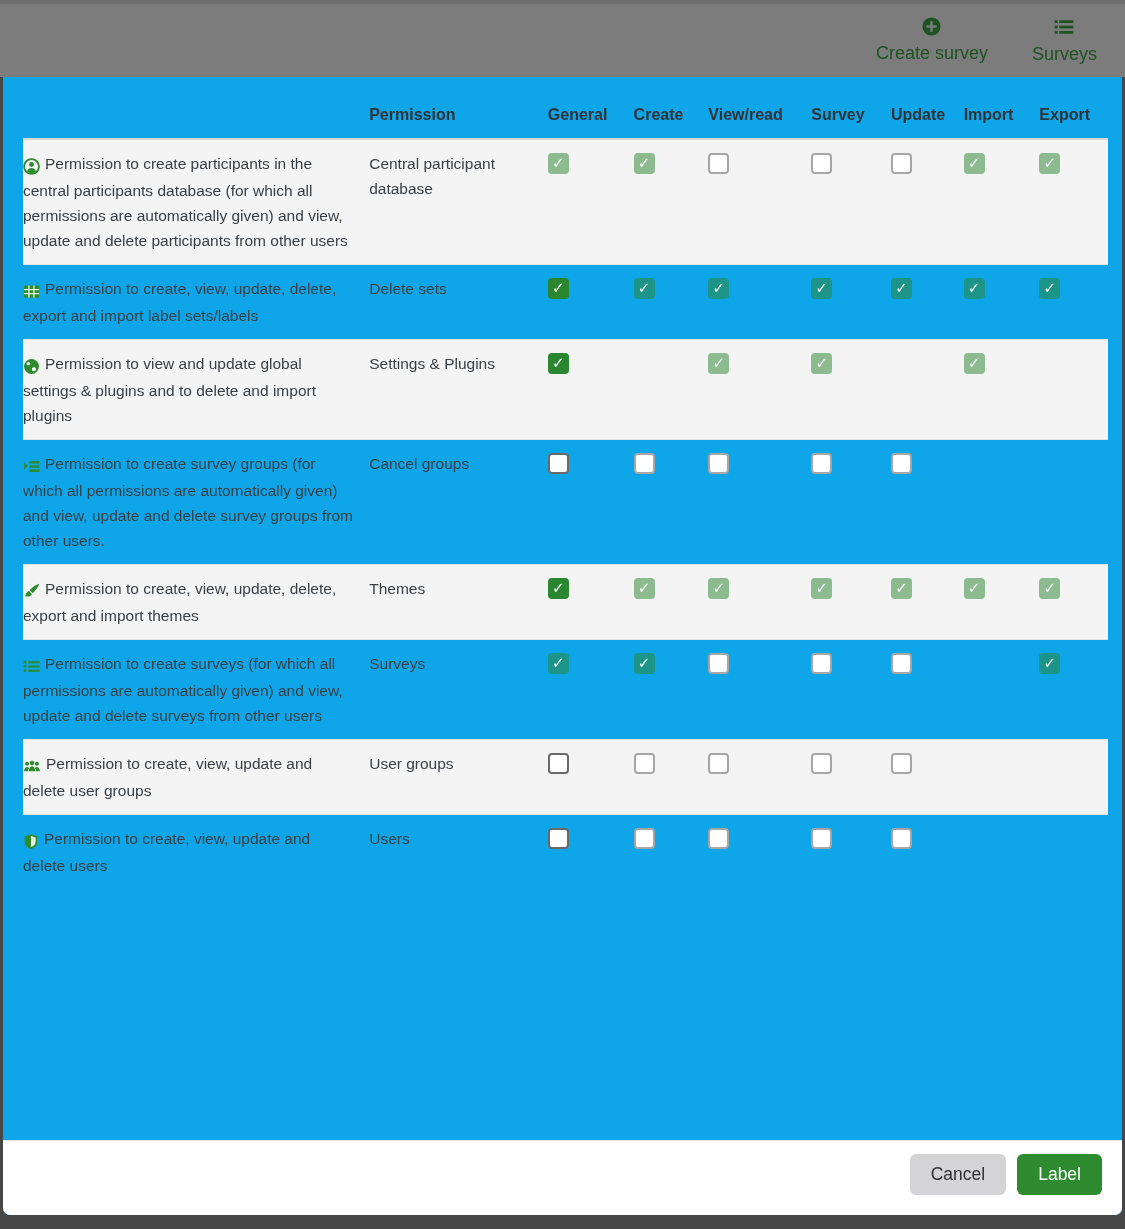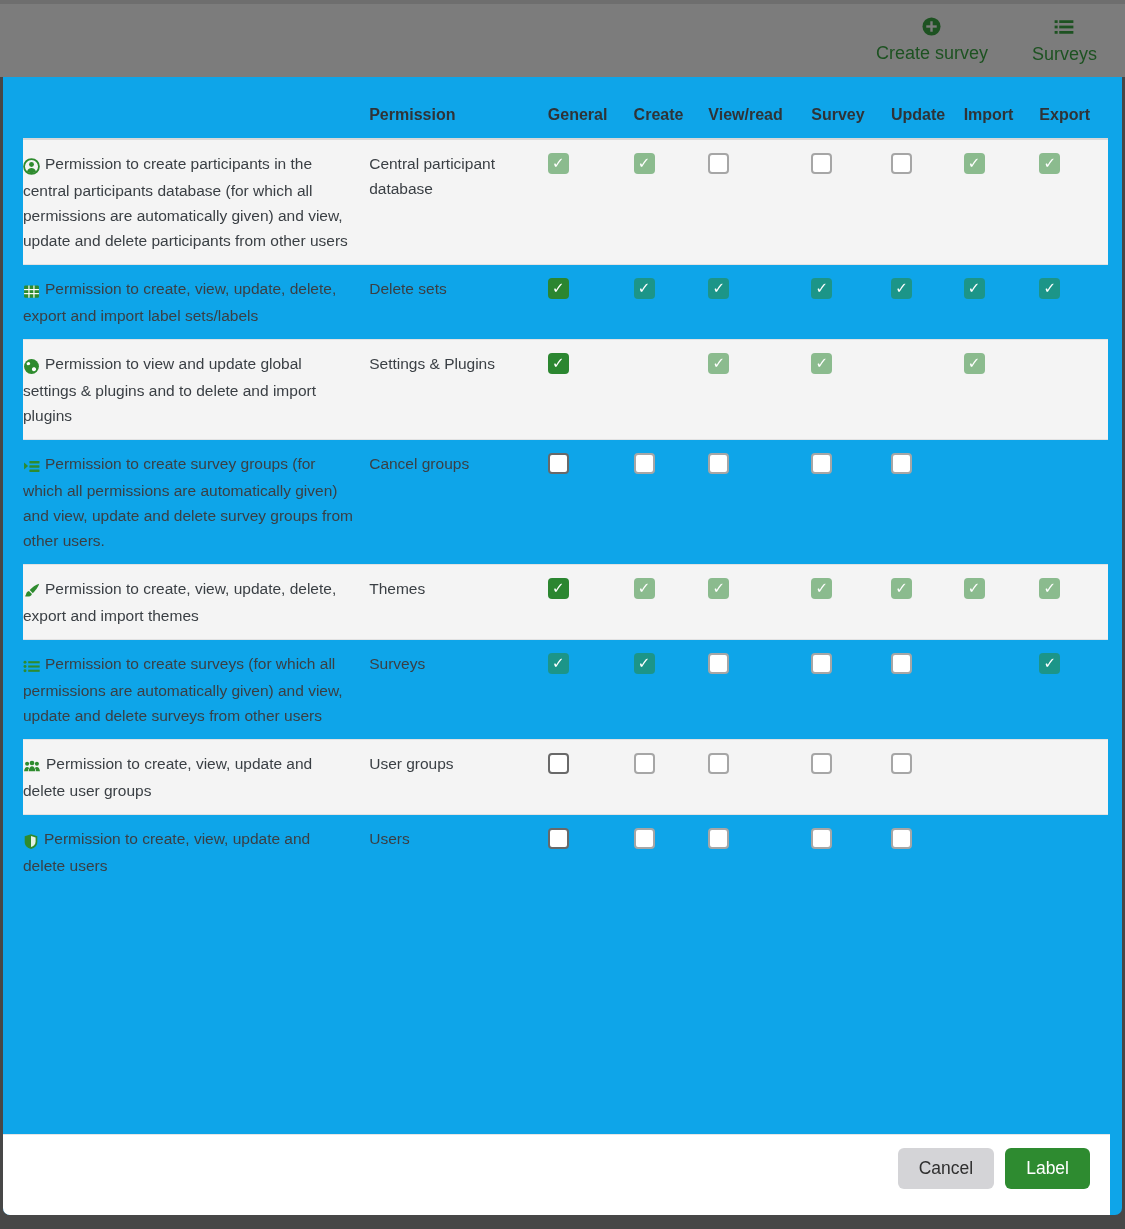--- a/index.html
+++ b/index.html
@@ -34,22 +34,22 @@
   .cb { width:21px; height:21px; border-radius:4px; display:flex;
         align-items:center; justify-content:center; cursor:pointer; margin-top:2px; }
   .cb-dark  { background:#2b8630; }
   .cb-light { background:rgba(43,134,48,0.52); }
   .cb-dark::after, .cb-light::after { content:"\2713"; color:#ffffff; font-size:15px;
         font-weight:bold; font-family:"DejaVu Sans",sans-serif; line-height:1; }
   .cb-off { background:#ffffff; border:2px solid #a6a6a6; }
   .cb-off.first { border-color:#696969; }
 
   
-  .modal-footer { position:absolute; left:0; right:12px; bottom:0; background:#ffffff;
-                  border-top:1px solid #e5e5e5; padding:13px 20px 26px 20px;
+  .modal-footer { position:absolute; left:0; right:0; bottom:0; background:#ffffff;
+                  border-top:1px solid #e5e5e5; padding:13px 20px 20px 20px;
                   display:flex; justify-content:flex-end; gap:11px; }
   .btn { border:none; border-radius:6px; font-size:17.5px; padding:10px 21px;
          cursor:pointer; font-family:inherit; }
   .btn-cancel { background:#d4d4d7; color:#2f2f2f; }
   .btn-save   { background:#2e8b30; color:#ffffff; }
 </style>
 </head>
 <body>
 
 <div class="topbar">

